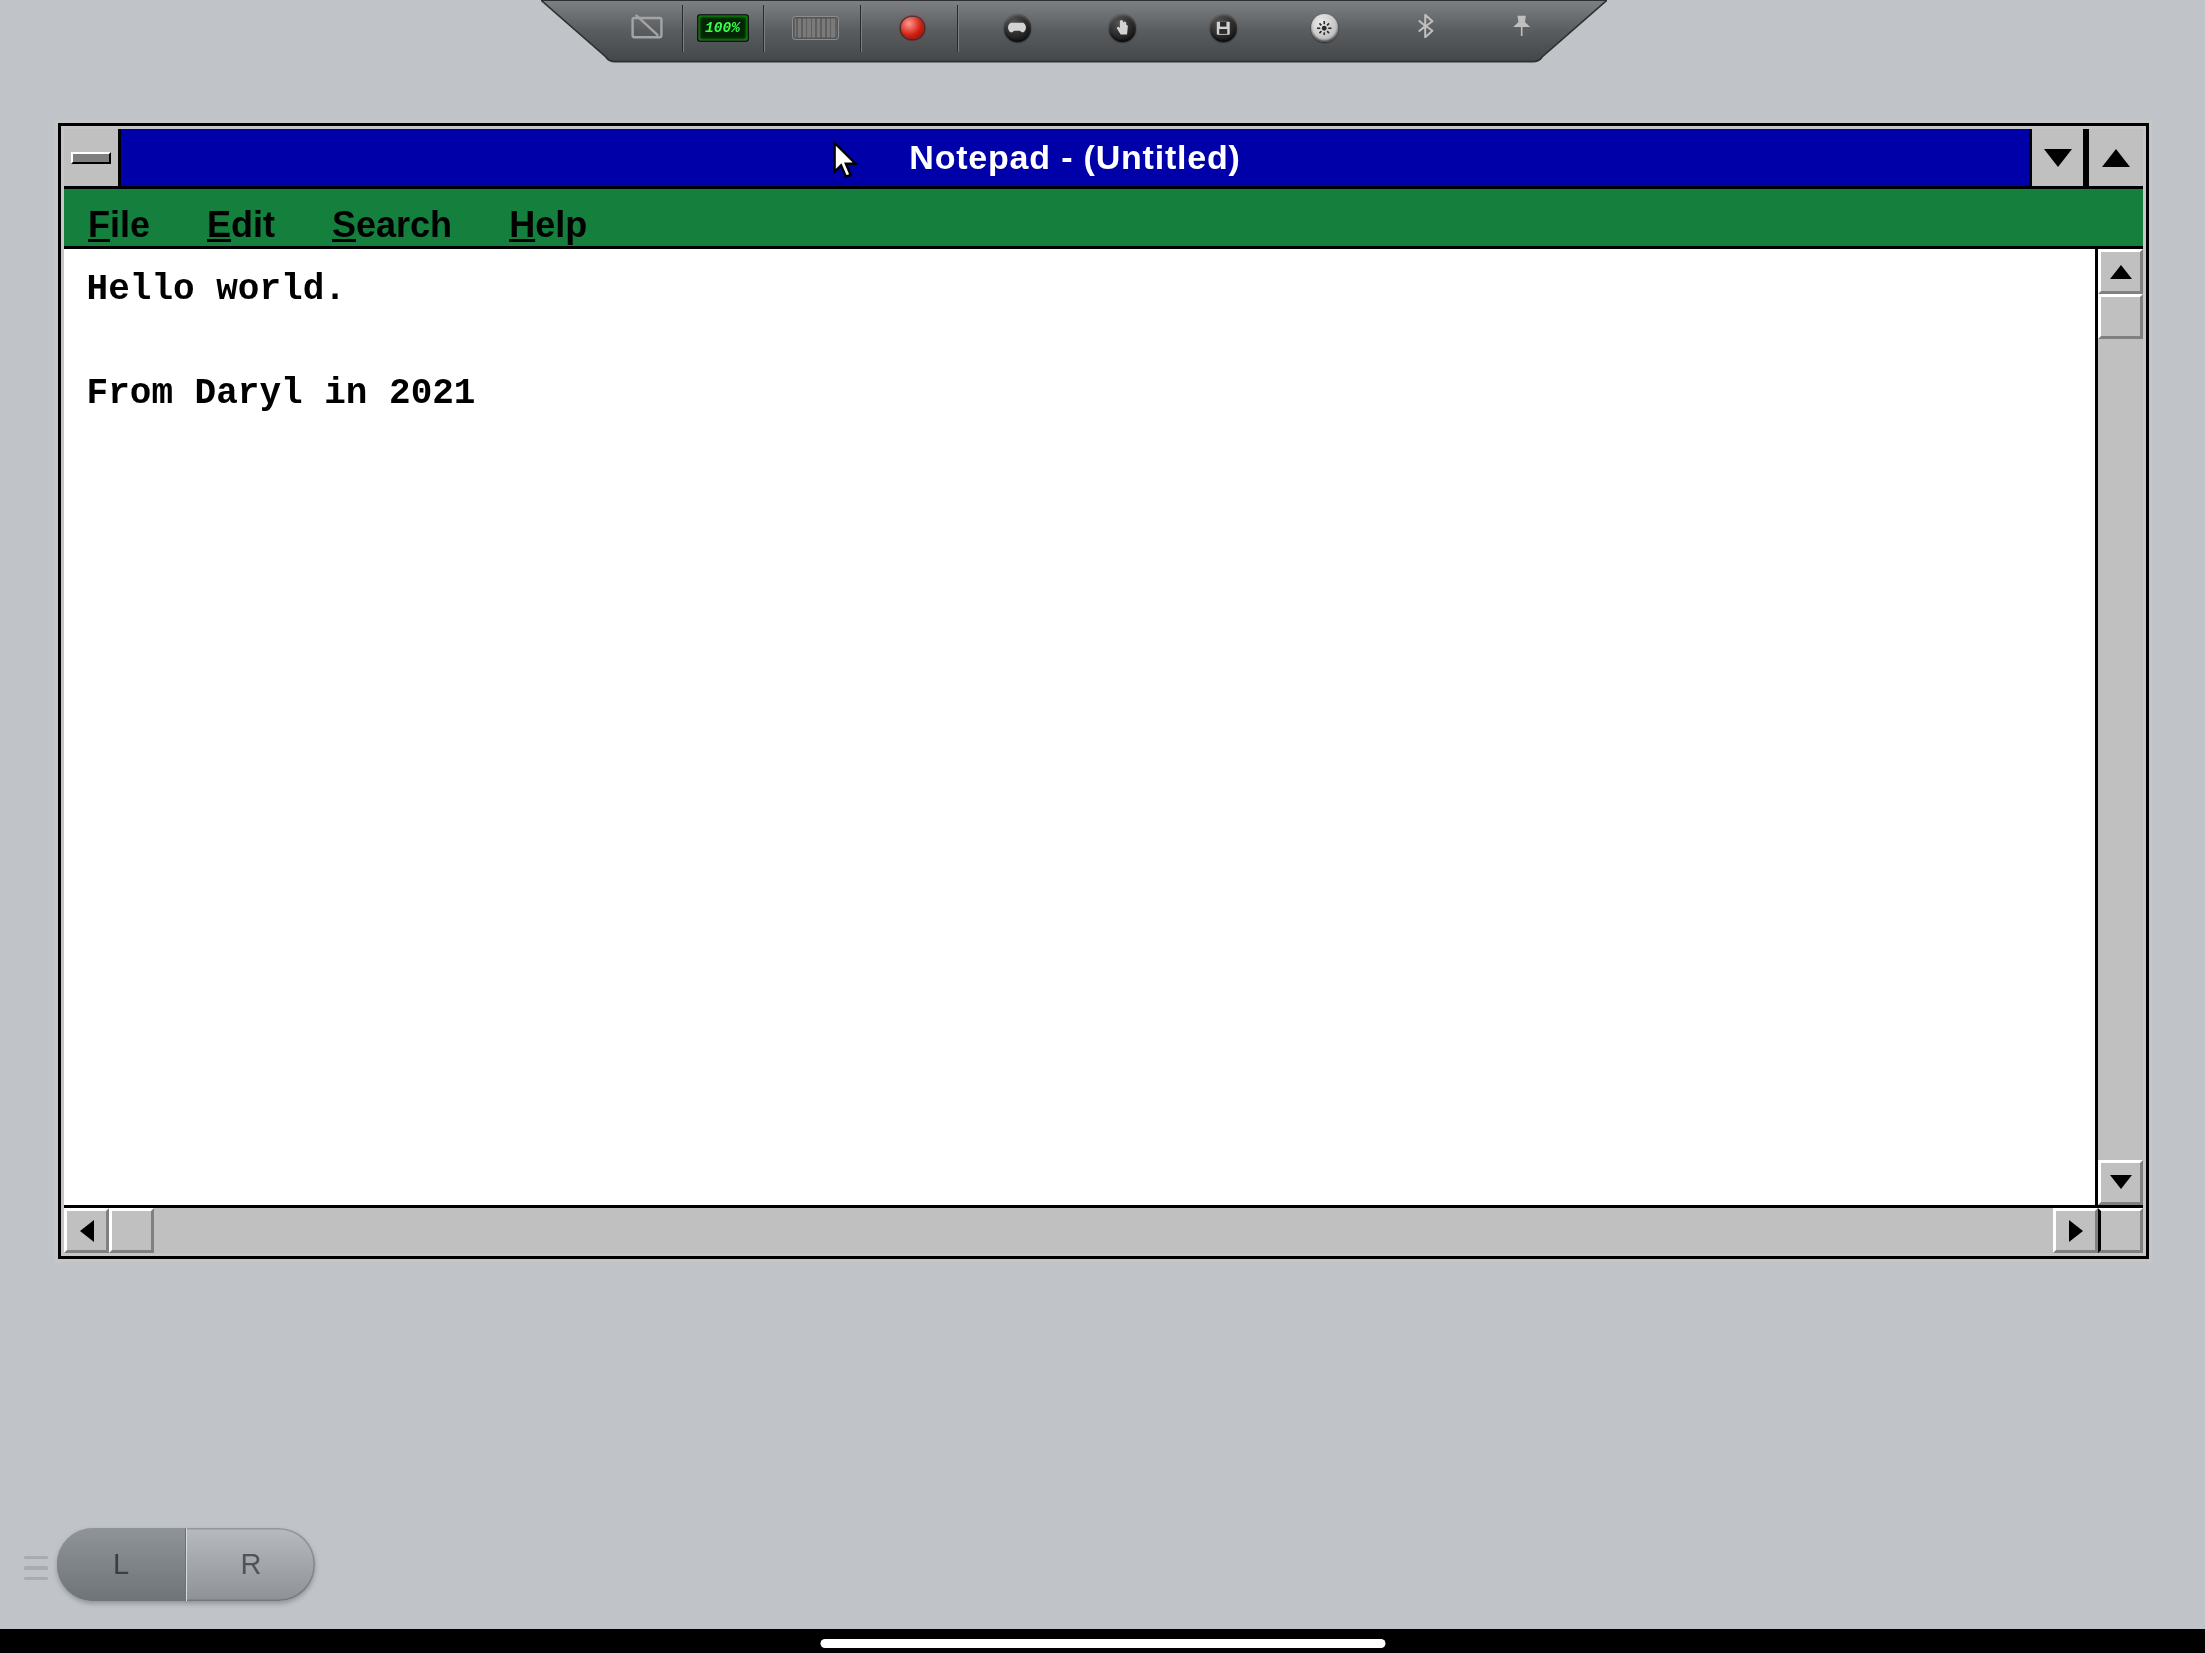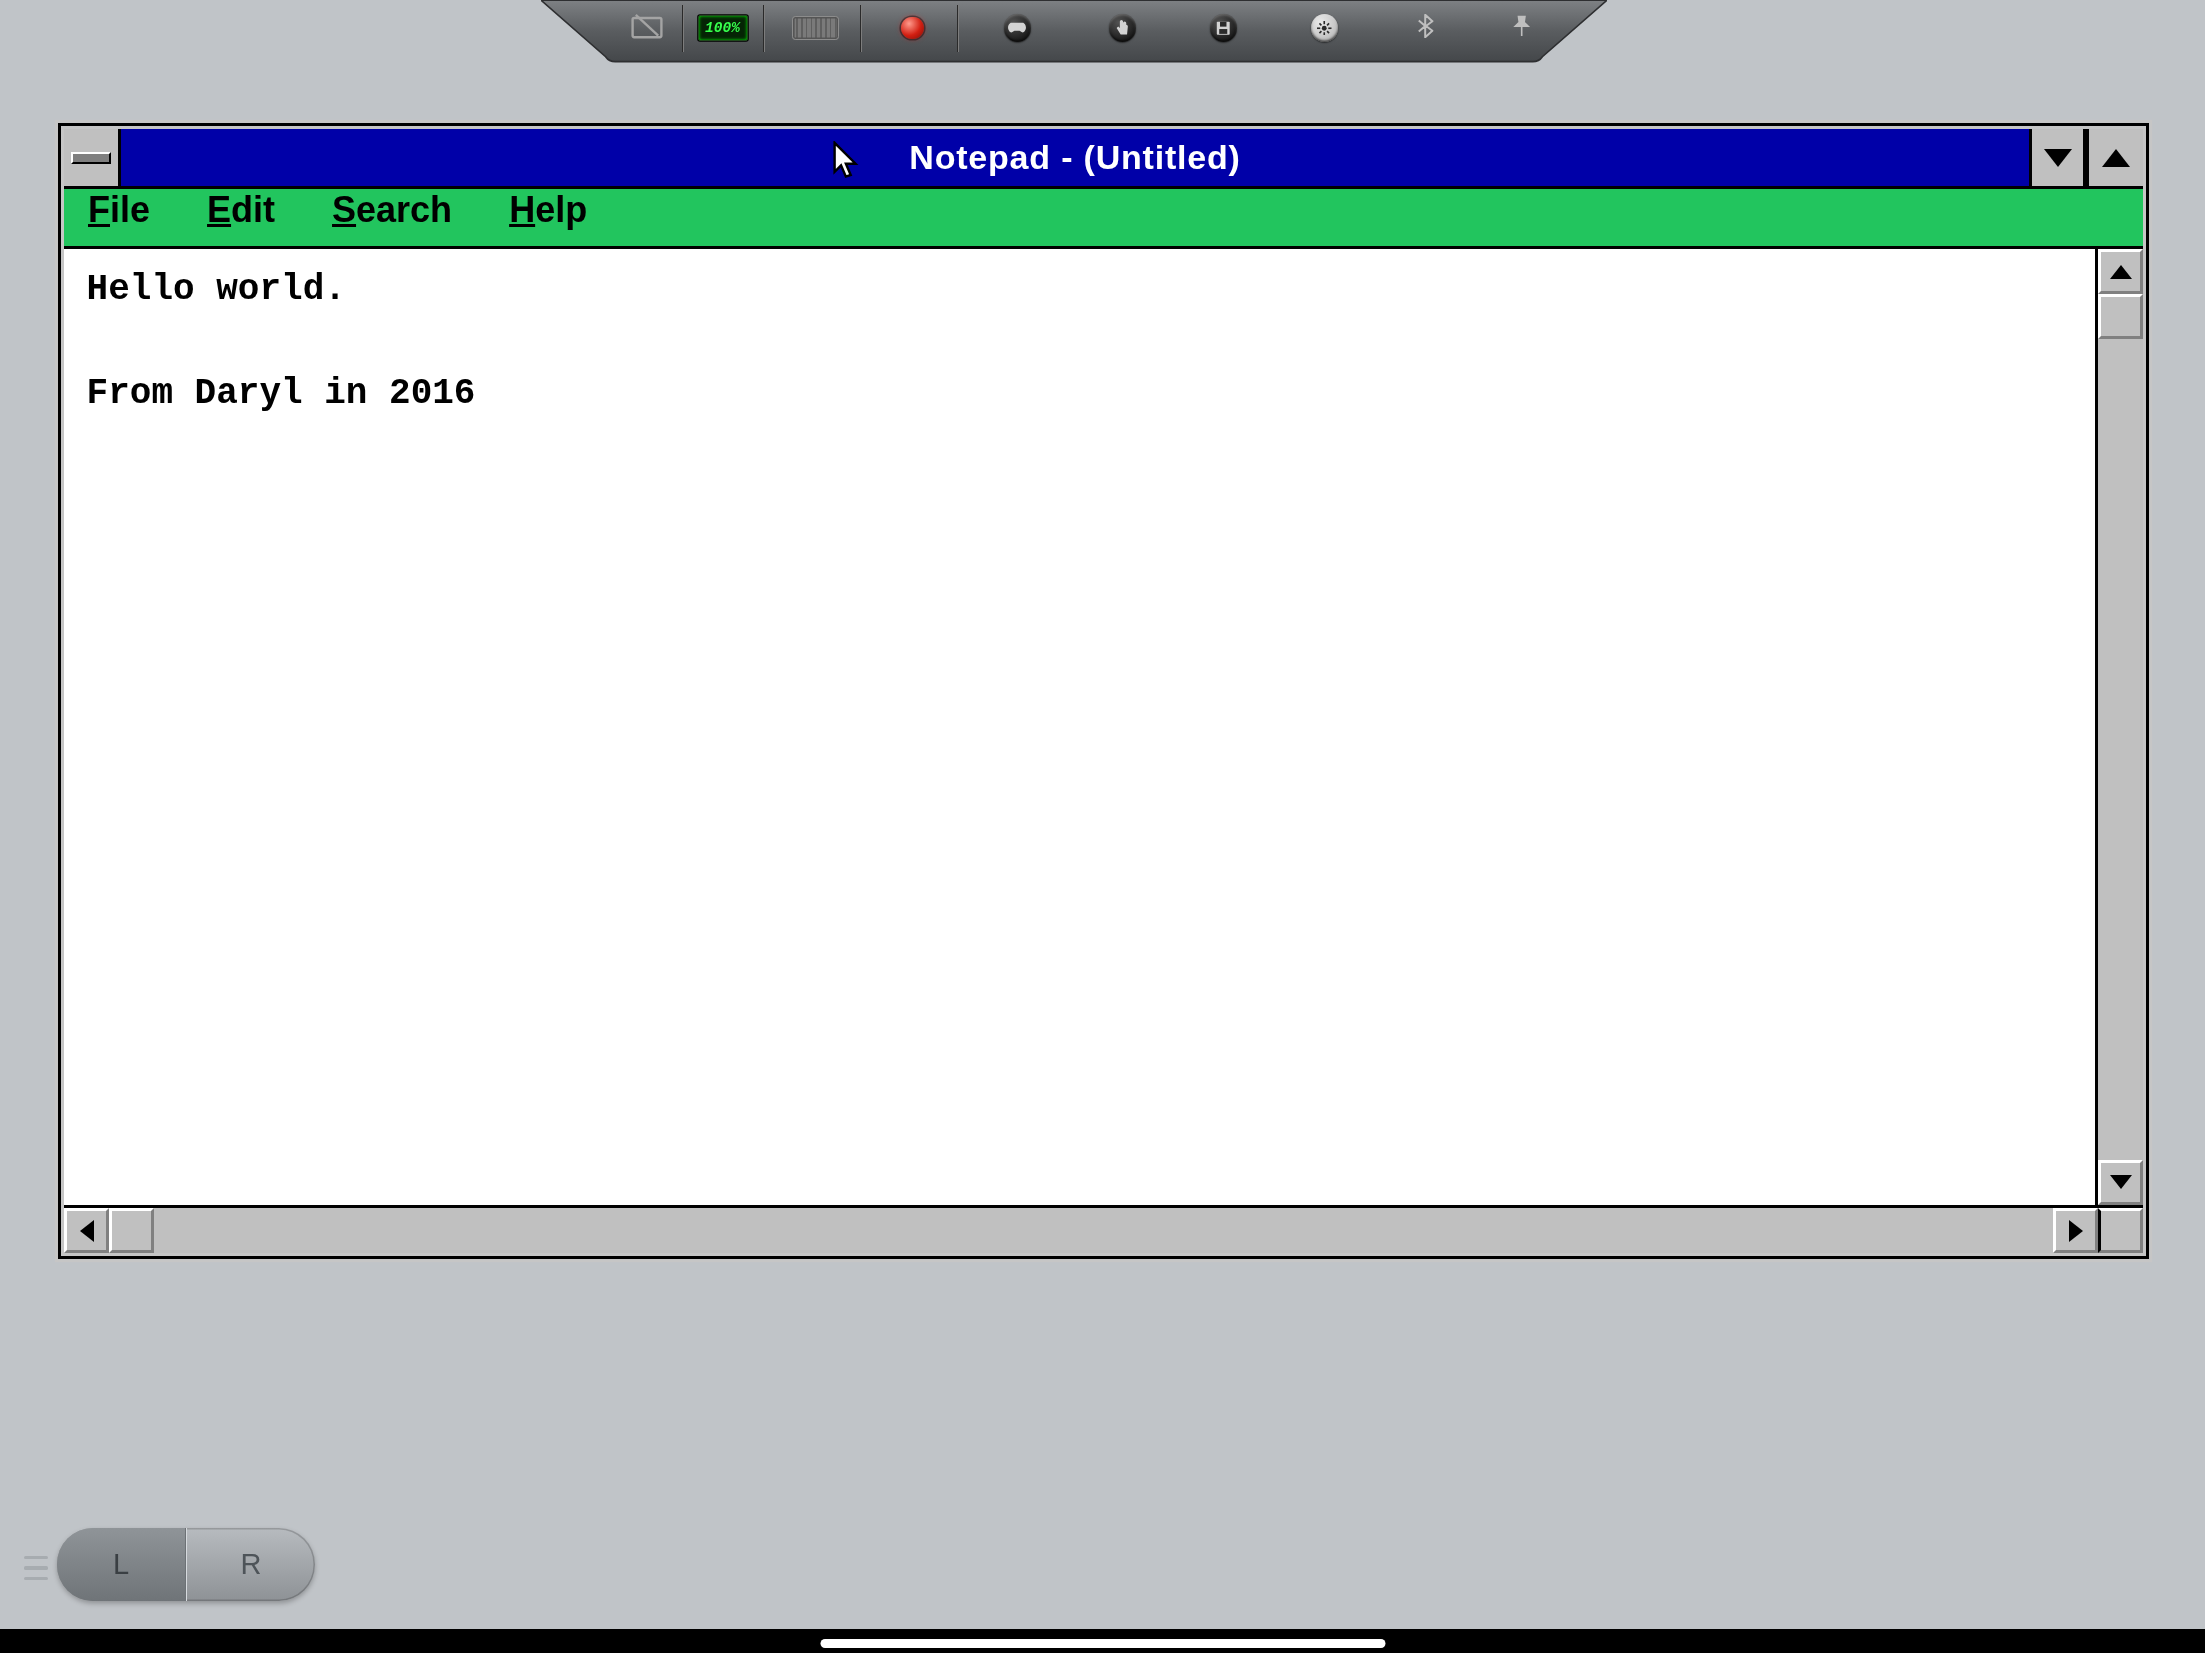--- a/index.html
+++ b/index.html
@@ -183,24 +183,24 @@
     letter-spacing:0.8px;
   }
   .tri-down,.tri-up{
     width:0;height:0;
   }
   .tri-down{border-left:14.5px solid transparent;border-right:14.5px solid transparent;border-top:18px solid #000;}
   .tri-up  {border-left:14.5px solid transparent;border-right:14.5px solid transparent;border-bottom:18px solid #000;}
 
   .menubar{
     height:57px;
-    background:#22c55e;
+    background:#15803d;
     border-bottom:3.2px solid #000;
     display:flex;
-    align-items:flex-start;
+    align-items:flex-end;
     gap:57px;
     padding-left:24px;
     font-family:"Arial","Helvetica",sans-serif;
     font-size:36px;
     font-weight:bold;
   }
   .menu-item{color:#000;}
   .menu-item u{text-decoration:underline;}
 
   .client-area{
@@ -410,21 +410,21 @@
   <div class="menubar">
     <span class="menu-item"><u>F</u><span>ile</span></span>
     <span class="menu-item"><u>E</u><span>dit</span></span>
     <span class="menu-item"><u>S</u><span>earch</span></span>
     <span class="menu-item"><u>H</u><span>elp</span></span>
   </div>
 
   <div class="client-area">
     <div class="text-area">Hello world.
 
-From Daryl in 2016</div>
+From Daryl in 2021</div>
 
     <div class="vscroll">
       <div class="sb-btn">
         <div class="arrow-u"></div>
       </div>
       <div class="sb-track">
         <div class="sb-thumb-v"></div>
       </div>
       <div class="sb-btn">
         <div class="arrow-d"></div>

